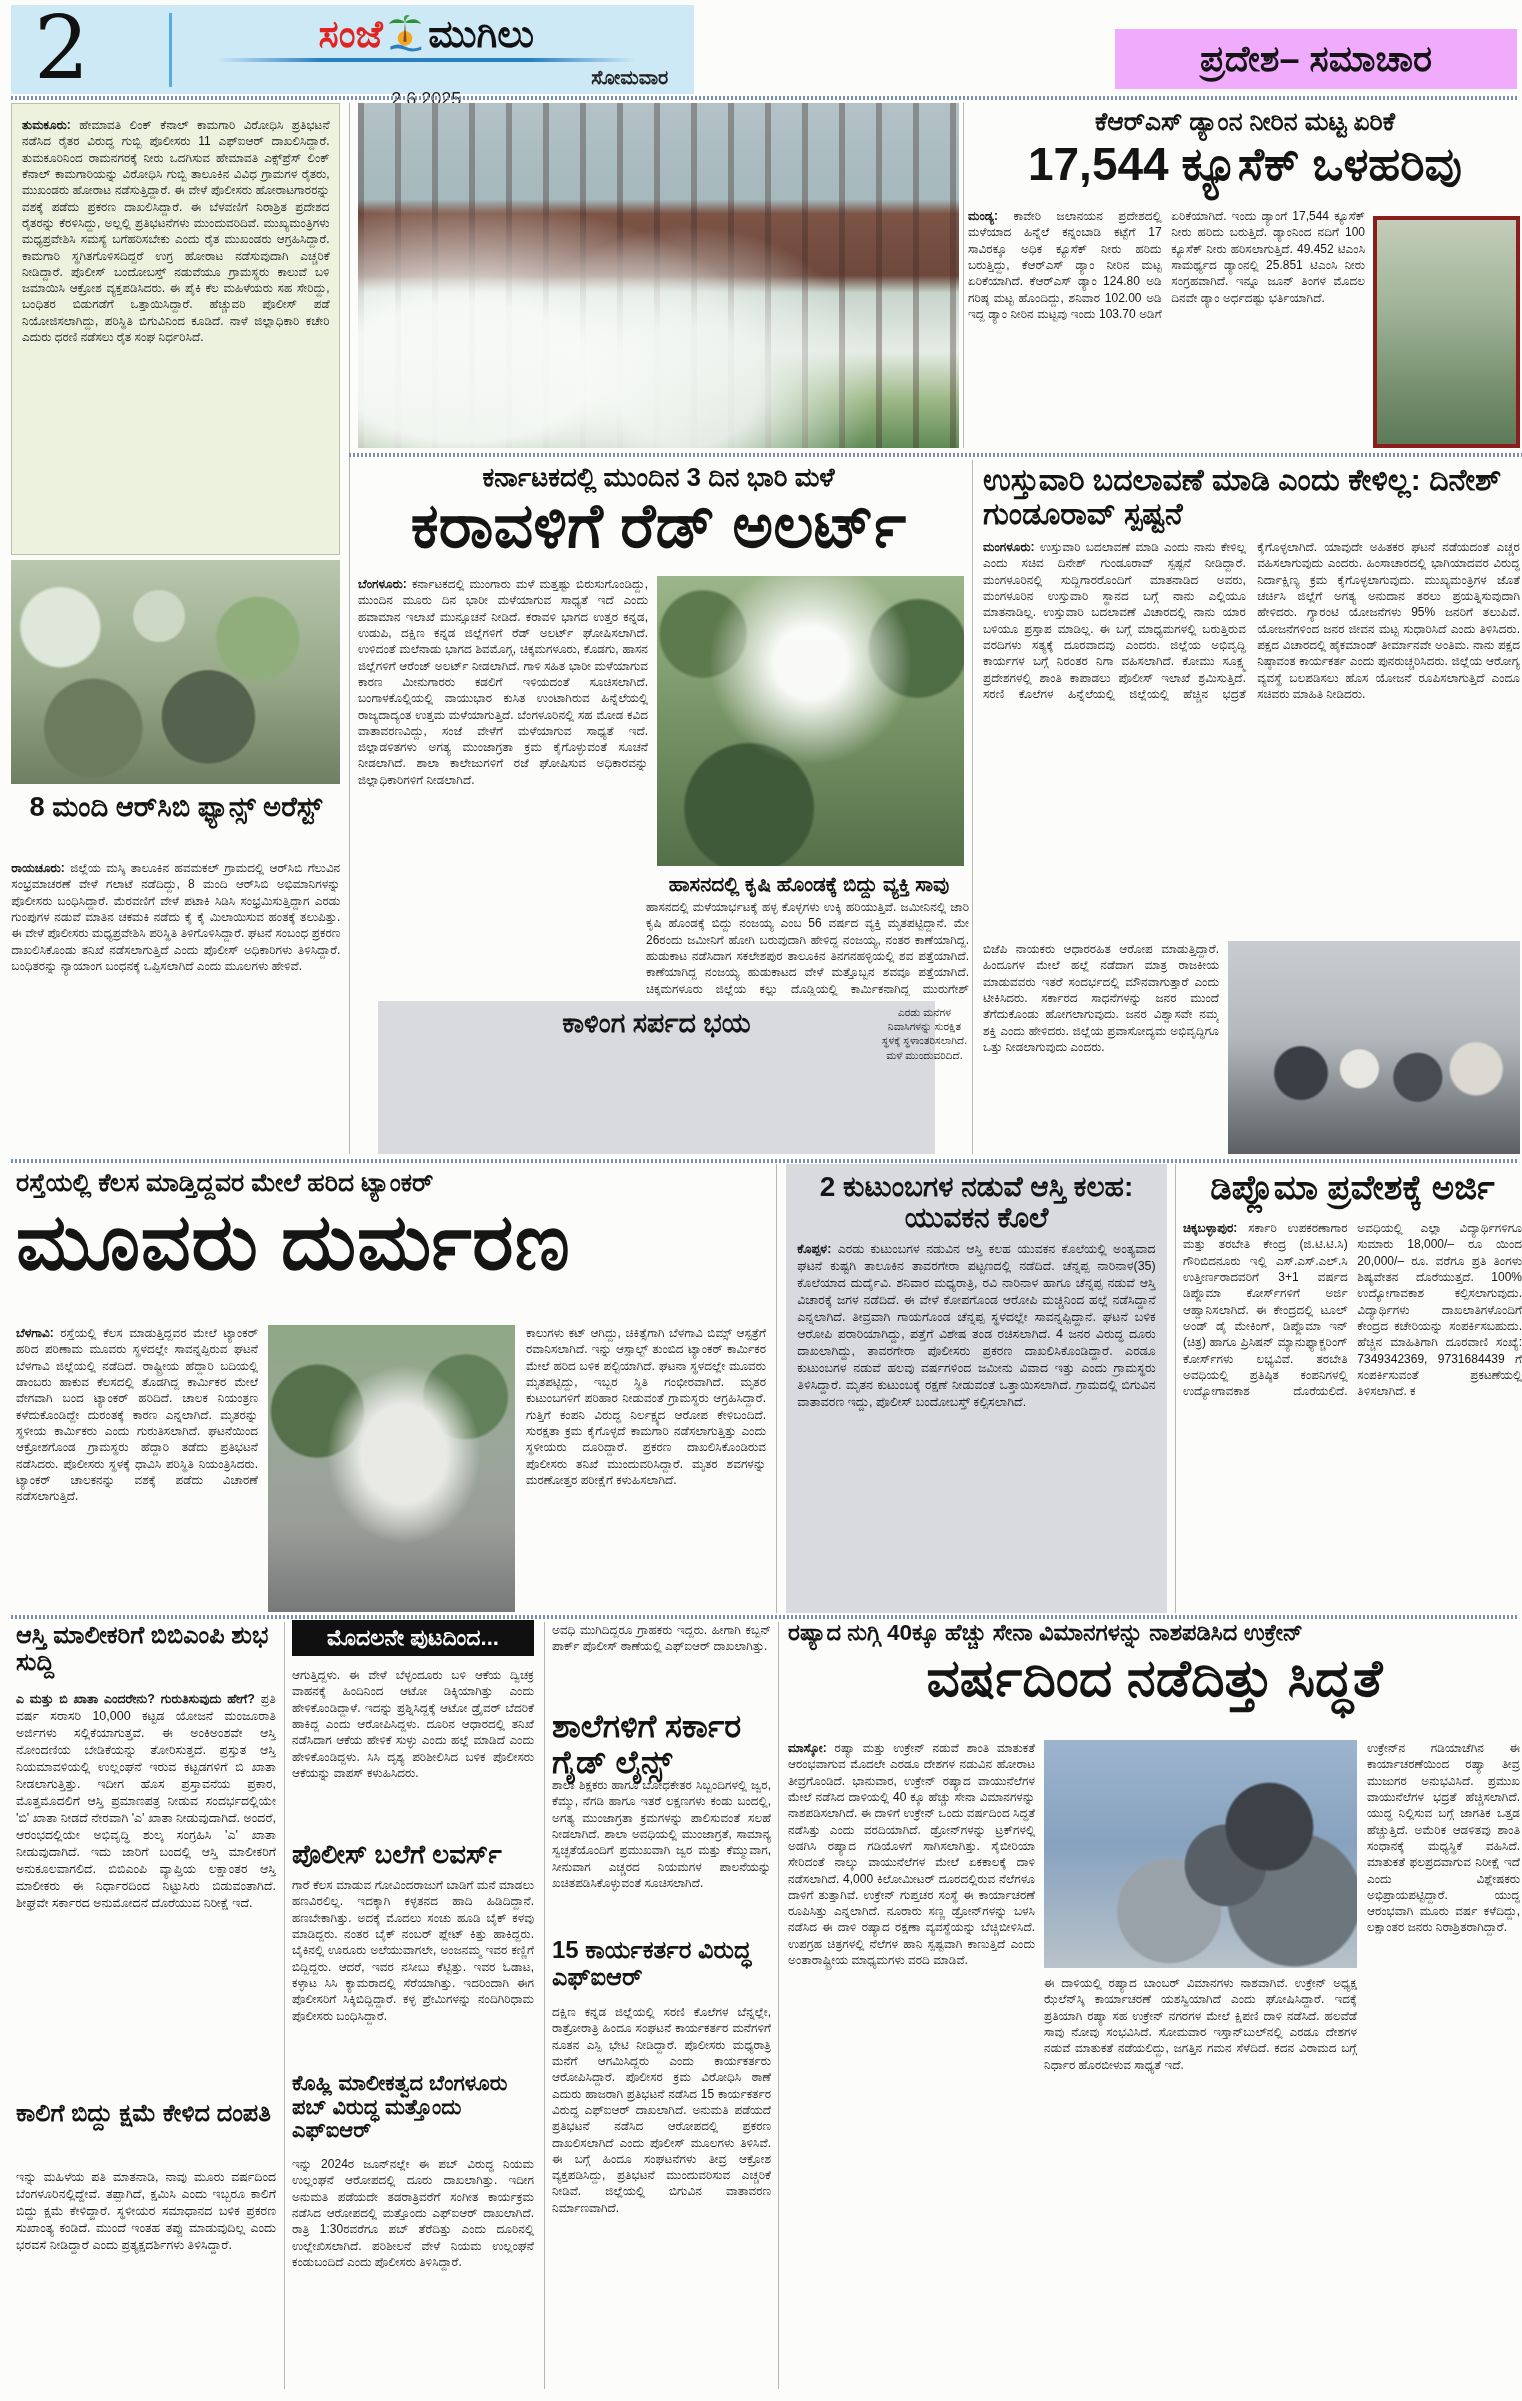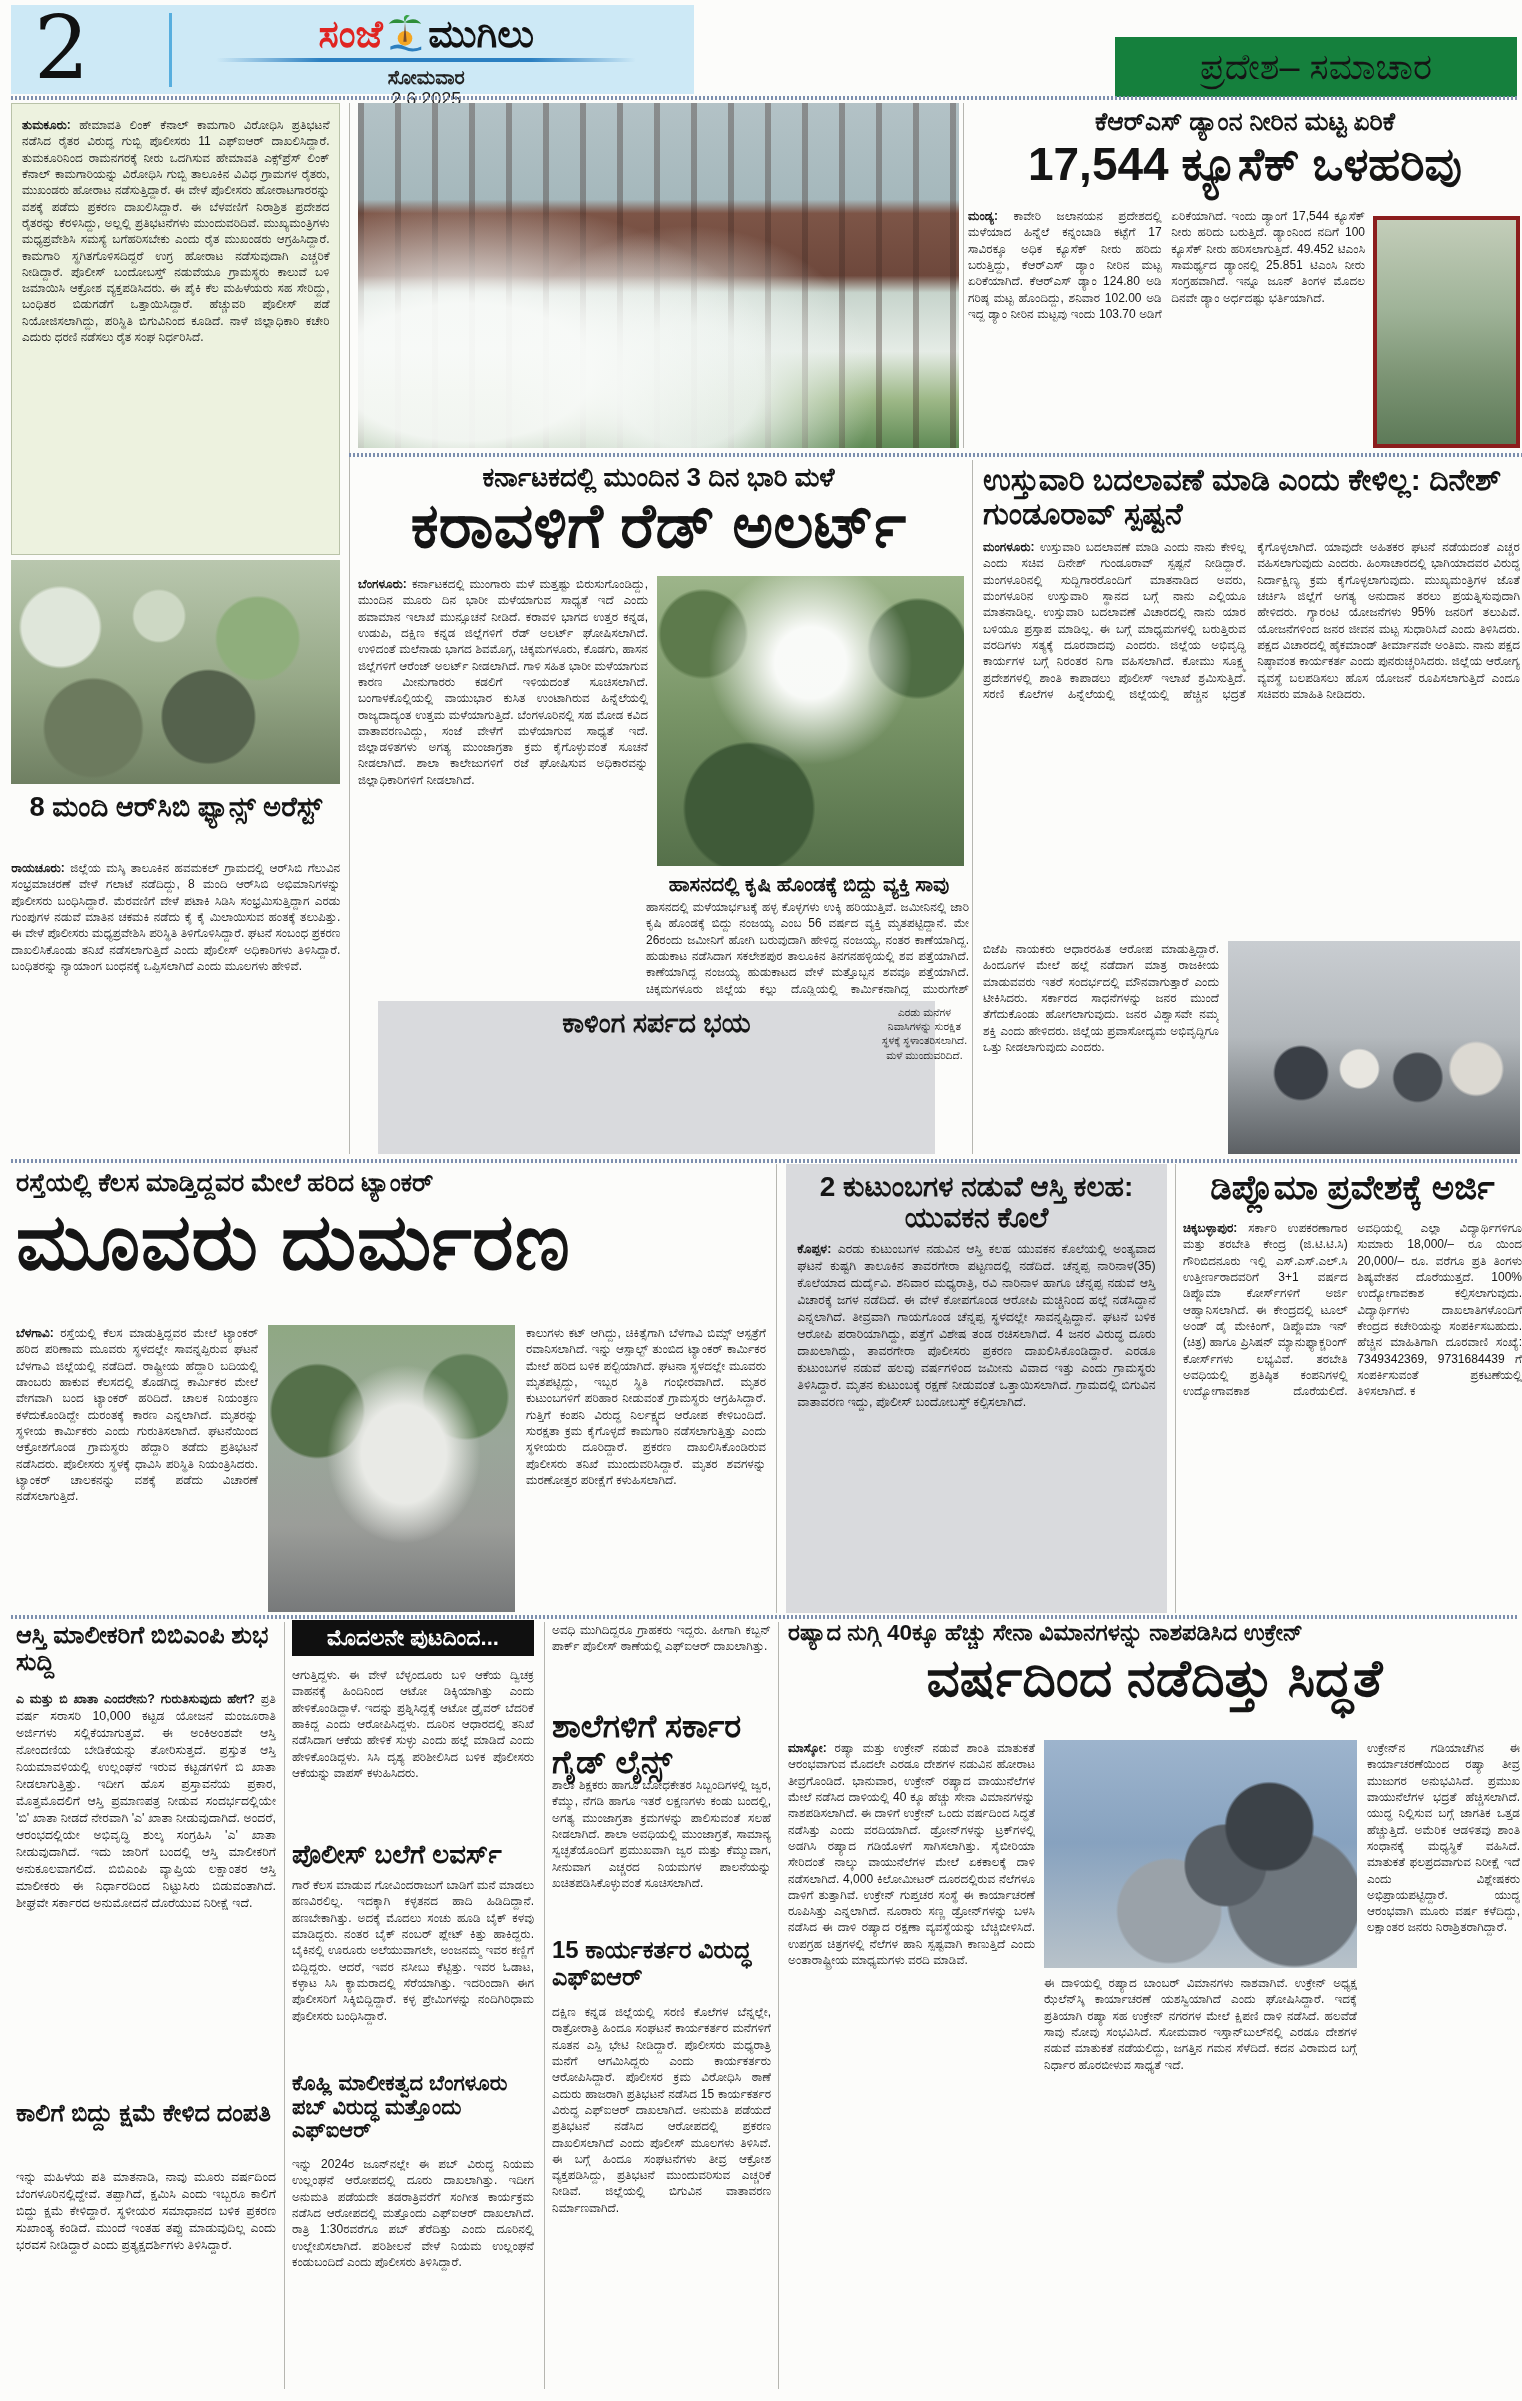--- a/index.html
+++ b/index.html
@@ -16,24 +16,24 @@
   
   #mast{left:11.3px;top:4.8px;width:683px;height:89px;background:#cde9f6;}
   #pagenum{left:22.6px;top:-6.5px;font-family:"DejaVu Serif",serif;font-size:87px;color:#111;}
   #mastline{left:158px;top:8px;width:2.4px;height:74px;background:#57aede;}
   #brand{left:173px;top:8px;width:484px;text-align:center;}
   .brand-row{display:flex;align-items:center;justify-content:center;gap:4.8px;}
   .brand-red{color:#e02421;font-size:38px;font-weight:bold;}
   .brand-black{color:#121212;font-size:38px;font-weight:bold;}
   #brand-rule{height:4px;border-radius:2.4px;margin:1.6px 32px 3.2px 32px;
       background:linear-gradient(90deg,rgba(42,127,193,0) 0%,#2a7fc1 25%,#2a7fc1 75%,rgba(42,127,193,0) 100%);}
-  .brand-day{font-size:19.4px;font-weight:bold;color:#222;}
+  .brand-day{font-size:19.4px;font-weight:bold;color:#222;text-align:right;}
   .brand-date{font-size:18px;color:#222;}
-  #section-label{left:1115px;top:29px;width:402px;height:60px;background:#15803d;
-      font-size:36px;font-weight:normal;display:flex;align-items:center;justify-content:center;margin-top:8px;}
+  #section-label{left:1115px;top:29px;width:402px;height:60px;background:#f0abfc;
+      font-size:36px;font-weight:bold;display:flex;align-items:center;justify-content:center;}
   
   #gubbi-box{left:11.3px;top:103px;width:329px;height:452px;background:#edf2df;border:0.8px solid #b9c2a8;box-sizing:border-box;padding:6.5px 9.7px;}
   #gubbi-h{font-size:31px;}
   
   #crowd-photo{left:11.3px;top:560px;width:329px;height:224px;
     background:radial-gradient(circle at 15% 30%,#dfe6da 0 12%,rgba(0,0,0,0) 13%),
       radial-gradient(circle at 45% 25%,#cdd8c4 0 10%,rgba(0,0,0,0) 11%),
       radial-gradient(circle at 75% 35%,#8fae7c 0 14%,rgba(0,0,0,0) 15%),
       radial-gradient(circle at 60% 70%,#55624d 0 18%,rgba(0,0,0,0) 19%),
       radial-gradient(circle at 25% 75%,#6c7a5e 0 16%,rgba(0,0,0,0) 17%),

